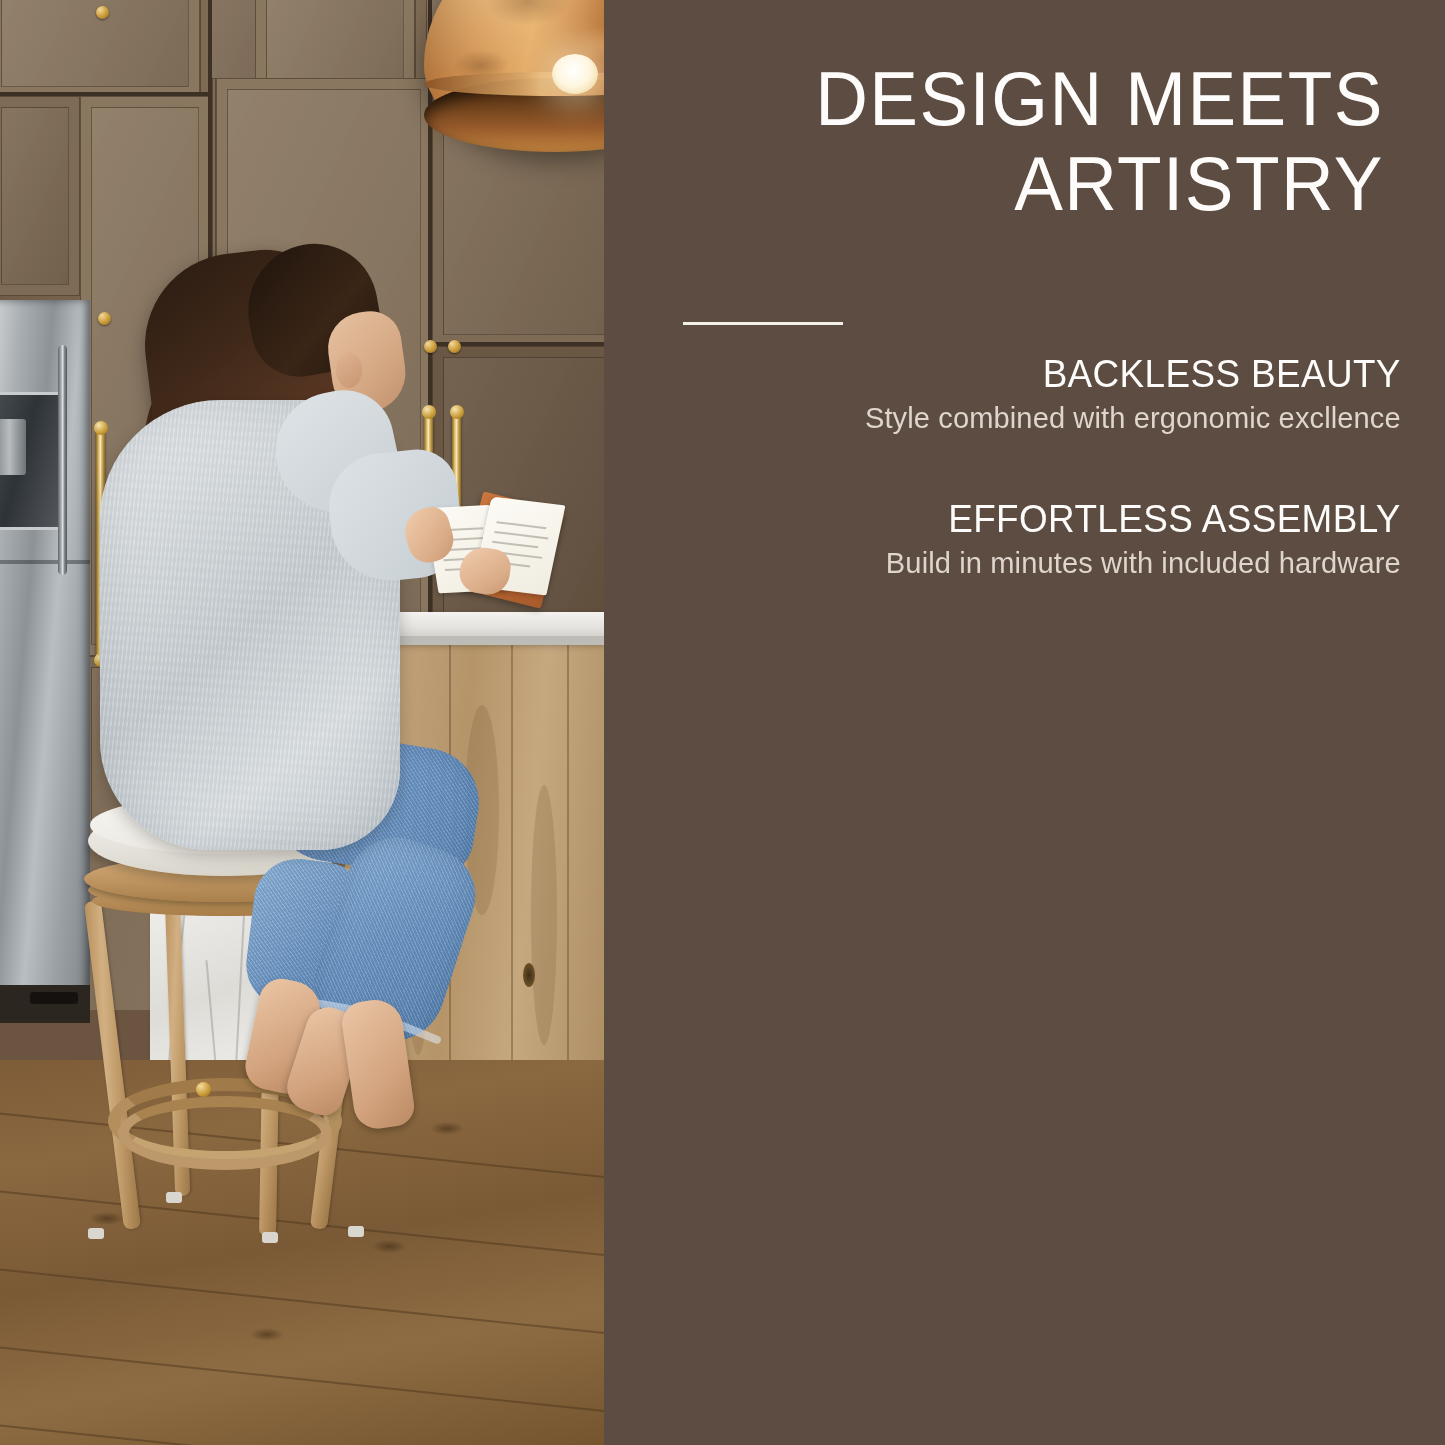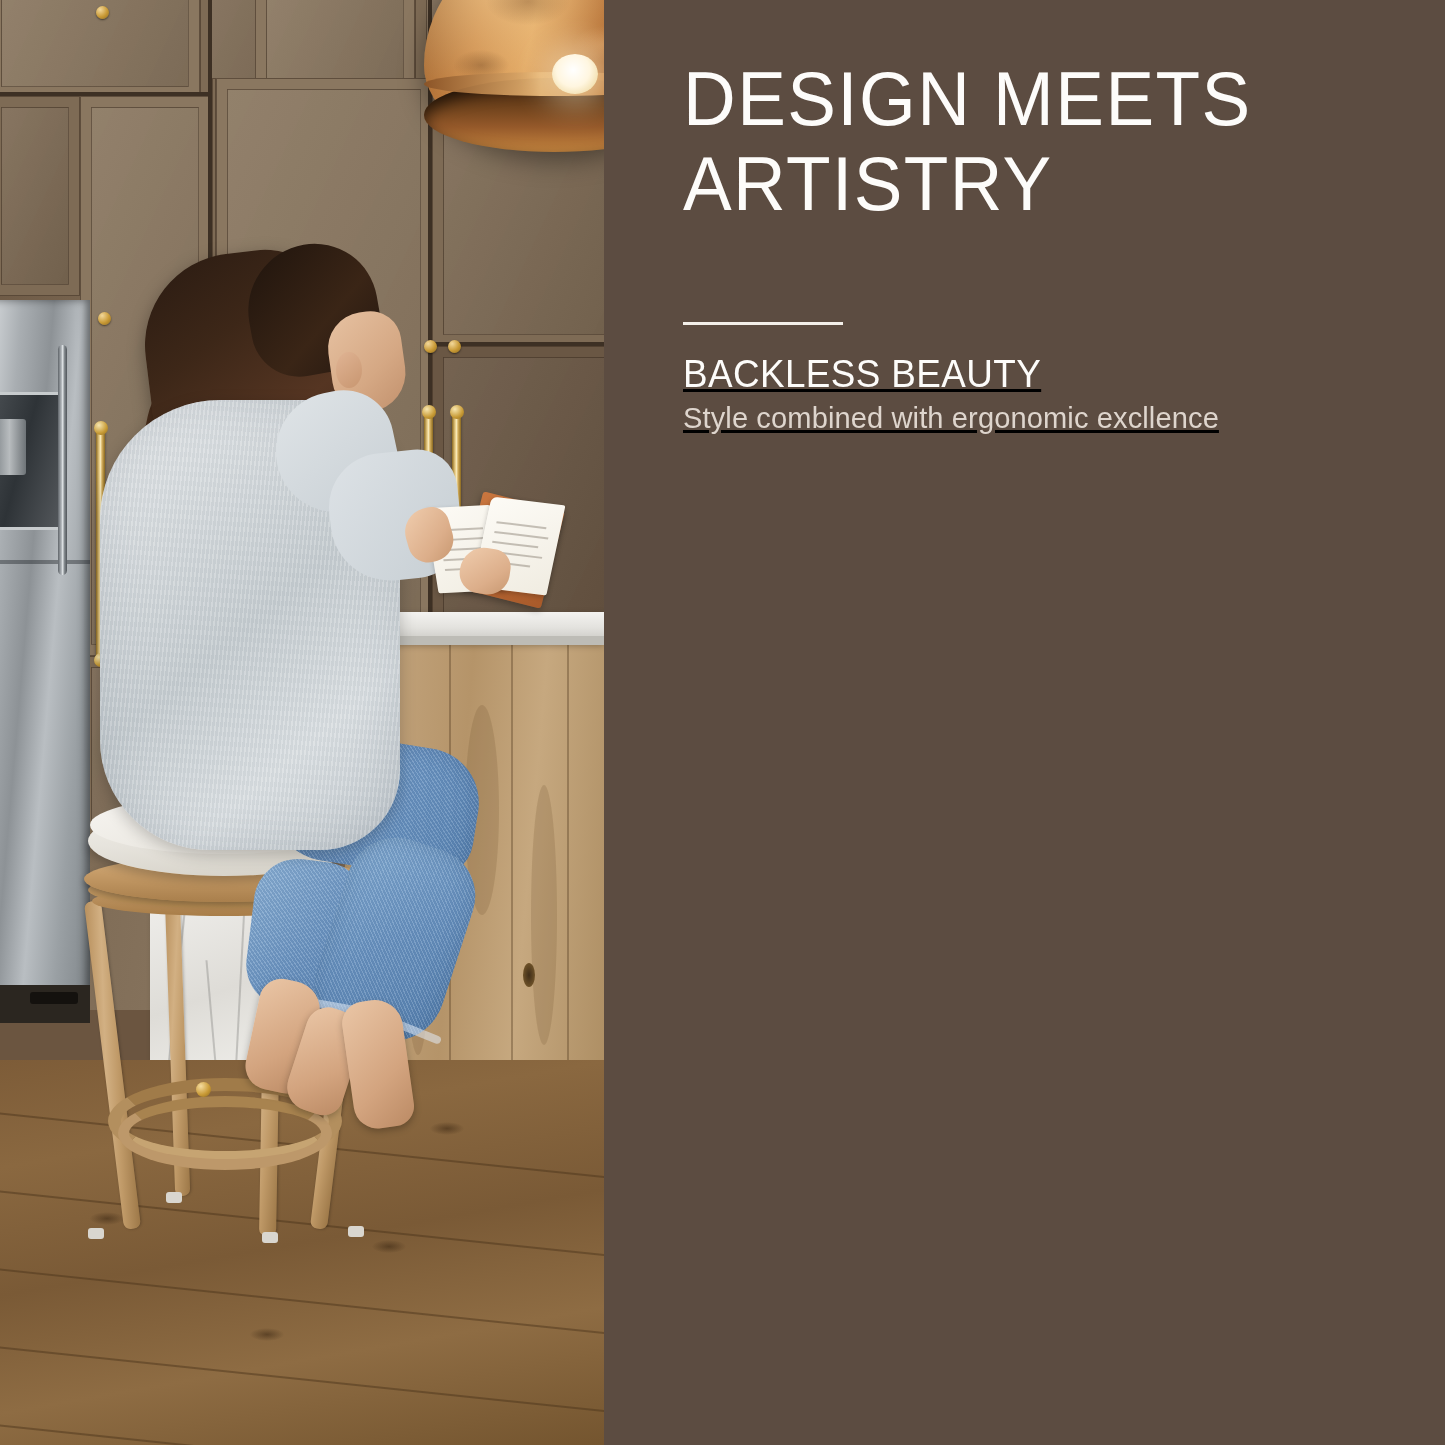--- a/index.html
+++ b/index.html
@@ -220,21 +220,21 @@
     color:#fdfcfa;
     font-family:"Liberation Sans", sans-serif;
     transform:scaleX(.96);transform-origin:left top;
   }
   .rule{
     position:absolute;left:79px;top:322px;width:160px;height:3px;background:#f3efe9;
   }
   .features{
     position:absolute;left:79px;top:352px;width:740px;
   }
-  .feature{margin-bottom:60px;text-decoration:underline;}
+  .feature{margin-bottom:60px;}
   .feature:last-child{margin-bottom:0;}
   .f-title{
     font-size:38px;line-height:1.16;
     font-weight:300;letter-spacing:.4px;
     color:#fdfcfa;
     transform:scaleX(.97);transform-origin:left top;
   }
   .f-title .ln{display:block;}
   .f-sub{
     font-size:30px;line-height:1.22;
@@ -394,38 +394,44 @@
       <div class="textline" style="left:10px;top:34px;width:54px;"></div>
       <div class="textline" style="left:10px;top:44px;width:46px;"></div>
       <div class="textline" style="left:10px;top:54px;width:52px;"></div>
       <div class="textline" style="left:10px;top:64px;width:42px;"></div>
     </div>
     <div class="hand hand1"></div>
     <div class="hand hand2"></div>
 
   </div>
 
-  <div id="panel" style="background: rgb(92, 76, 65);">
+  <div id="panel" style="background: rgb(92, 76, 65); text-align: right;">
 
     <div class="headline" style="color: rgb(253, 252, 250);">
       <span class="ln">DESIGN MEETS</span>
       <span class="ln">ARTISTRY</span>
     </div>
 
     <div class="rule" style="background: rgb(243, 239, 233);"></div>
 
     <div class="features">
 
       <div class="feature">
         <div class="f-title" style="color: rgb(253, 252, 250);">
           <span class="ln">BACKLESS BEAUTY</span>
         </div>
         <div class="f-sub" style="color: rgb(222, 213, 205);">Style combined with ergonomic excllence</div>
       </div>
 
 
 
 
+      <div class="feature">
+        <div class="f-title" style="color: rgb(253, 252, 250);">
+          <span class="ln">EFFORTLESS ASSEMBLY</span>
+        </div>
+        <div class="f-sub" style="color: rgb(222, 213, 205);">Build in minutes with included hardware</div>
+      </div>
 
     </div>
   </div>
 
 </div>
 
 </body></html>

